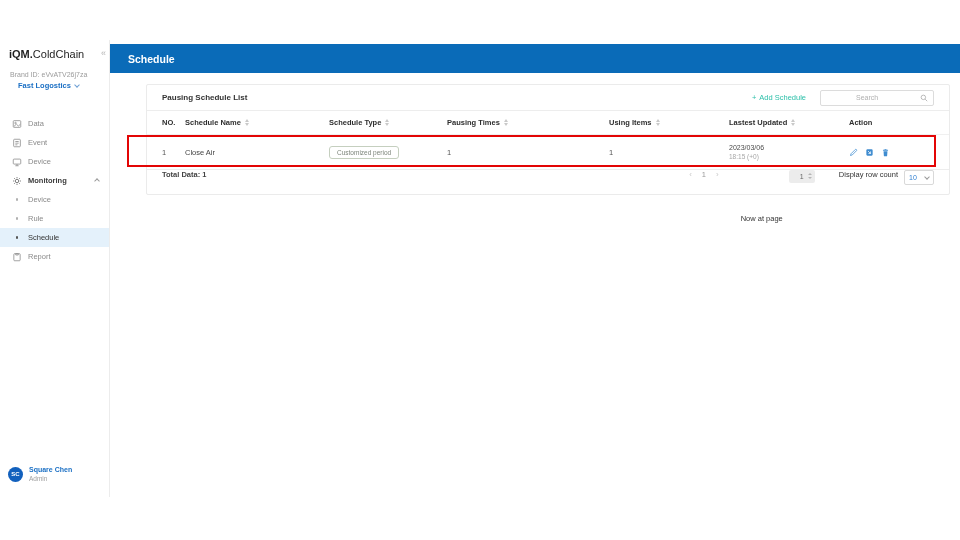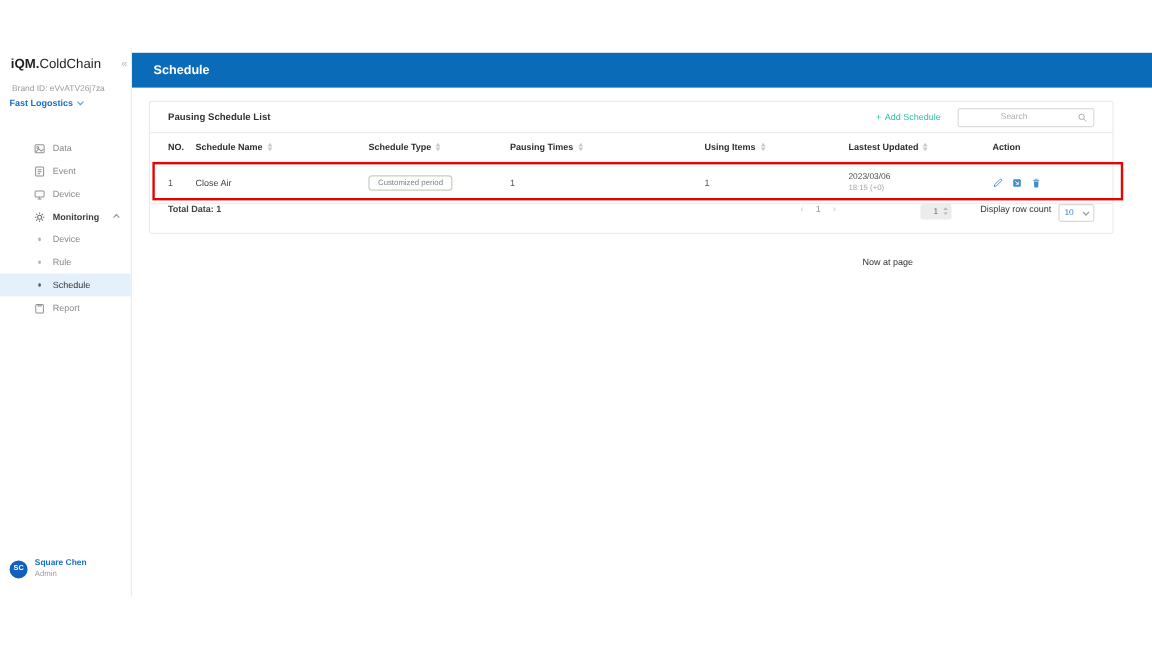--- a/index.html
+++ b/index.html
@@ -6,26 +6,26 @@
   html,body { width:960px; height:540px; background:#fff; font-family:"Liberation Sans", sans-serif; }
   #stage { position:relative; width:960px; height:540px; background:#fff; overflow:hidden; }
 
   
   .sidebar { position:absolute; left:0; top:40px; width:110px; height:457px;
              background:#fff; border-right:1px solid #ececec; }
   .logo { position:absolute; left:9px; top:8px; font-size:11px; color:#1f1f1f; white-space:nowrap; }
   .logo b { font-weight:800; }
   .collapse { position:absolute; right:3px; top:9px; font-size:9px; color:#b5b5b5; line-height:1; }
   .brand-id { position:absolute; left:10px; top:31px; font-size:7px; color:#9b9b9b; white-space:nowrap; }
-  .org { position:absolute; left:8px; top:41px; font-size:7.5px; font-weight:bold; color:#1a6fc4;
+  .org { position:absolute; left:18px; top:41px; font-size:7.5px; font-weight:bold; color:#1a6fc4;
          display:flex; align-items:center; gap:4px; cursor:pointer; }
   .chev { width:4px; height:4px; border-right:1px solid #6d9fd4; border-bottom:1px solid #6d9fd4;
           transform:rotate(45deg); margin-top:-2px; }
   .menu { position:absolute; left:0; top:74px; width:100%; }
-  .mi { display:flex; align-items:center; height:19px; padding-left:28px; gap:6px; cursor:pointer; position:relative; }
+  .mi { display:flex; align-items:center; height:19px; padding-left:12px; gap:6px; cursor:pointer; position:relative; }
   .mi .lbl { font-size:7.5px; color:#8a8a8a; }
   .mi.parent .lbl { color:#3c3c3c; font-weight:bold;text-align:right; }
   .mi.active { background:#e4f1fb; }
   .mi.active .lbl { color:#333; }
   .mi .ico { width:10px; height:10px; flex:0 0 10px; }
   .mi .bullet { width:10px; flex:0 0 10px; display:flex; justify-content:center; }
   .mi .bullet i { width:2.5px; height:2.5px; border-radius:50%; background:#b0b0b0; }
   .mi.active .bullet i { background:#555; }
   .chev-up { position:absolute; right:10px; width:4px; height:4px;
              border-right:1px solid #9a9a9a; border-bottom:1px solid #9a9a9a; transform:rotate(-135deg); }
@@ -33,21 +33,21 @@
   .avatar { width:15px; height:15px; border-radius:50%; background:#1260bd; color:#fff;
             font-size:6px; font-weight:bold; display:flex; align-items:center; justify-content:center; }
   .uname { font-size:7px; font-weight:bold; color:#1a6fc4; line-height:1.3; }
   .urole { font-size:6.5px; color:#9e9e9e; line-height:1.3; }
 
   
   .topbar { position:absolute; left:110px; top:44px; width:850px; height:29px; background:#0a6bb8;
             display:flex; align-items:center; padding-left:18px; }
   .topbar .title { color:#fff; font-size:10.5px; font-weight:bold; }
 
-  .card { position:absolute; left:124px; top:84px; width:804px; height:111px;
+  .card { position:absolute; left:146px; top:84px; width:804px; height:111px;
           background:#fff; border:1px solid #ebebeb; border-radius:2px; }
   .card-head { height:26px; display:flex; align-items:center; padding:0 15px; border-bottom:1px solid #ededed; }
   .card-title { flex:1; font-size:8px; font-weight:bold; color:#333; }
   .add-btn { color:#2ec0aa; font-size:7.5px; margin-right:14px; cursor:pointer; display:flex; gap:3px; align-items:center; }
   .search { width:114px; height:16px; border:1px solid #dcdcdc; border-radius:2px;
             display:flex; align-items:center; padding:0 5px; }
   .search input { flex:1; border:none; outline:none; font-size:7px; color:#555; min-width:0;
                   font-family:"Liberation Sans", sans-serif;margin-left:30px; }
   .search input::placeholder { color:#b0b0b0; }
   .search svg { flex:0 0 8px; }

